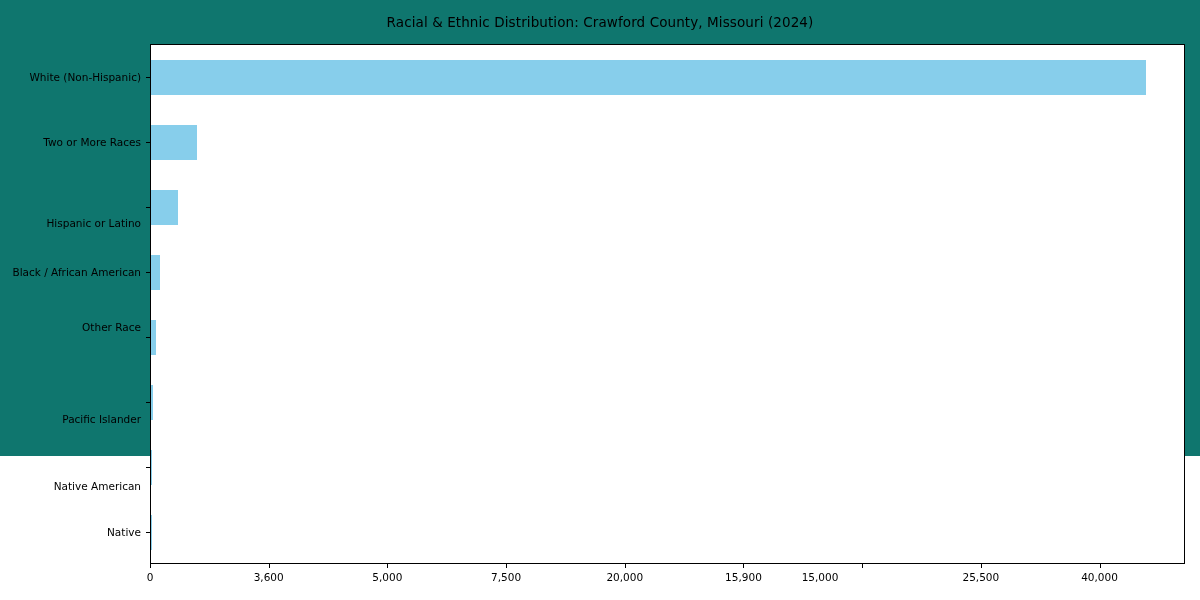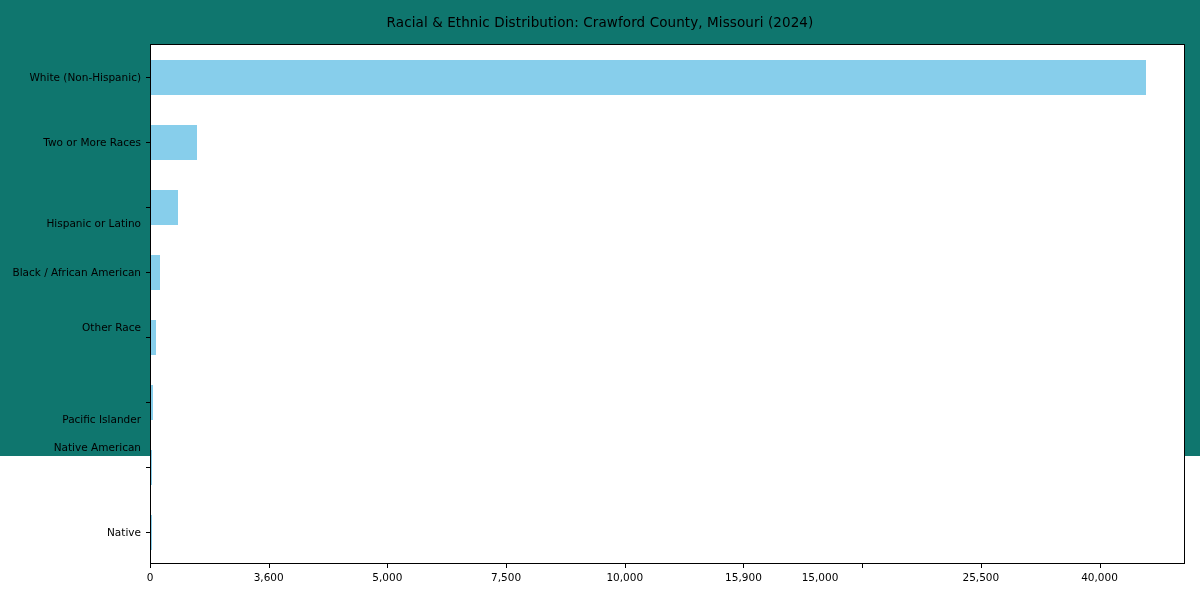--- a/index.html
+++ b/index.html
@@ -121,21 +121,21 @@
       <div class="y-label" style="top: 97.5px;">Two or More Races</div>
       <div class="y-tick" style="top: 97.5px;"></div>
       <div class="y-label" style="top: 179px;">Hispanic or Latino</div>
       <div class="y-tick" style="top: 162.5px;"></div>
       <div class="y-label" style="top: 227.5px;">Black / African American</div>
       <div class="y-tick" style="top: 227.5px;"></div>
       <div class="y-label" style="top: 283px;">Other Race</div>
       <div class="y-tick" style="top: 292.5px;"></div>
       <div class="y-label" style="top: 375px;">Pacific Islander</div>
       <div class="y-tick" style="top: 357.5px;"></div>
-      <div class="y-label" style="top: 403px;">Native American</div>
+      <div class="y-label" style="top: 442px;">Native American</div>
       <div class="y-tick" style="top: 422.5px;"></div>
       <div class="y-label" style="top: 487.5px;">Native</div>
       <div class="y-tick" style="top: 487.5px;"></div>
     </div>
 
   <div id="plot-area">
     <div id="bars-layer">
         <div class="bar-row" style="top: 14.625px; height: 35.75px;">
           <div class="bar" title="White (Non-Hispanic): 20950" style="width: 994.644px; background: rgb(135, 206, 235);"></div>
         </div>
@@ -166,21 +166,21 @@
   <div id="x-axis">
       <div class="x-tick" style="left: 0px;"></div>
       <div class="x-label" style="left: 0px;">0</div>
       <div class="x-tick" style="left: 118.693px;"></div>
       <div class="x-label" style="left: 118.693px;">3,600</div>
       <div class="x-tick" style="left: 237.385px;"></div>
       <div class="x-label" style="left: 237.385px;">5,000</div>
       <div class="x-tick" style="left: 356.078px;"></div>
       <div class="x-label" style="left: 356.078px;">7,500</div>
       <div class="x-tick" style="left: 474.771px;"></div>
-      <div class="x-label" style="left: 474.771px;">10,000</div>
+      <div class="x-label" style="left: 474.771px;">20,000</div>
       <div class="x-tick" style="left: 593.463px;"></div>
       <div class="x-label" style="left: 593.463px;">15,900</div>
       <div class="x-tick" style="left: 712.156px;"></div>
       <div class="x-label" style="left: 670px;">15,000</div>
       <div class="x-tick" style="left: 830.849px;"></div>
       <div class="x-label" style="left: 830.849px;">25,500</div>
       <div class="x-tick" style="left: 949.541px;"></div>
       <div class="x-label" style="left: 949.541px;">40,000</div>
     </div>
 

